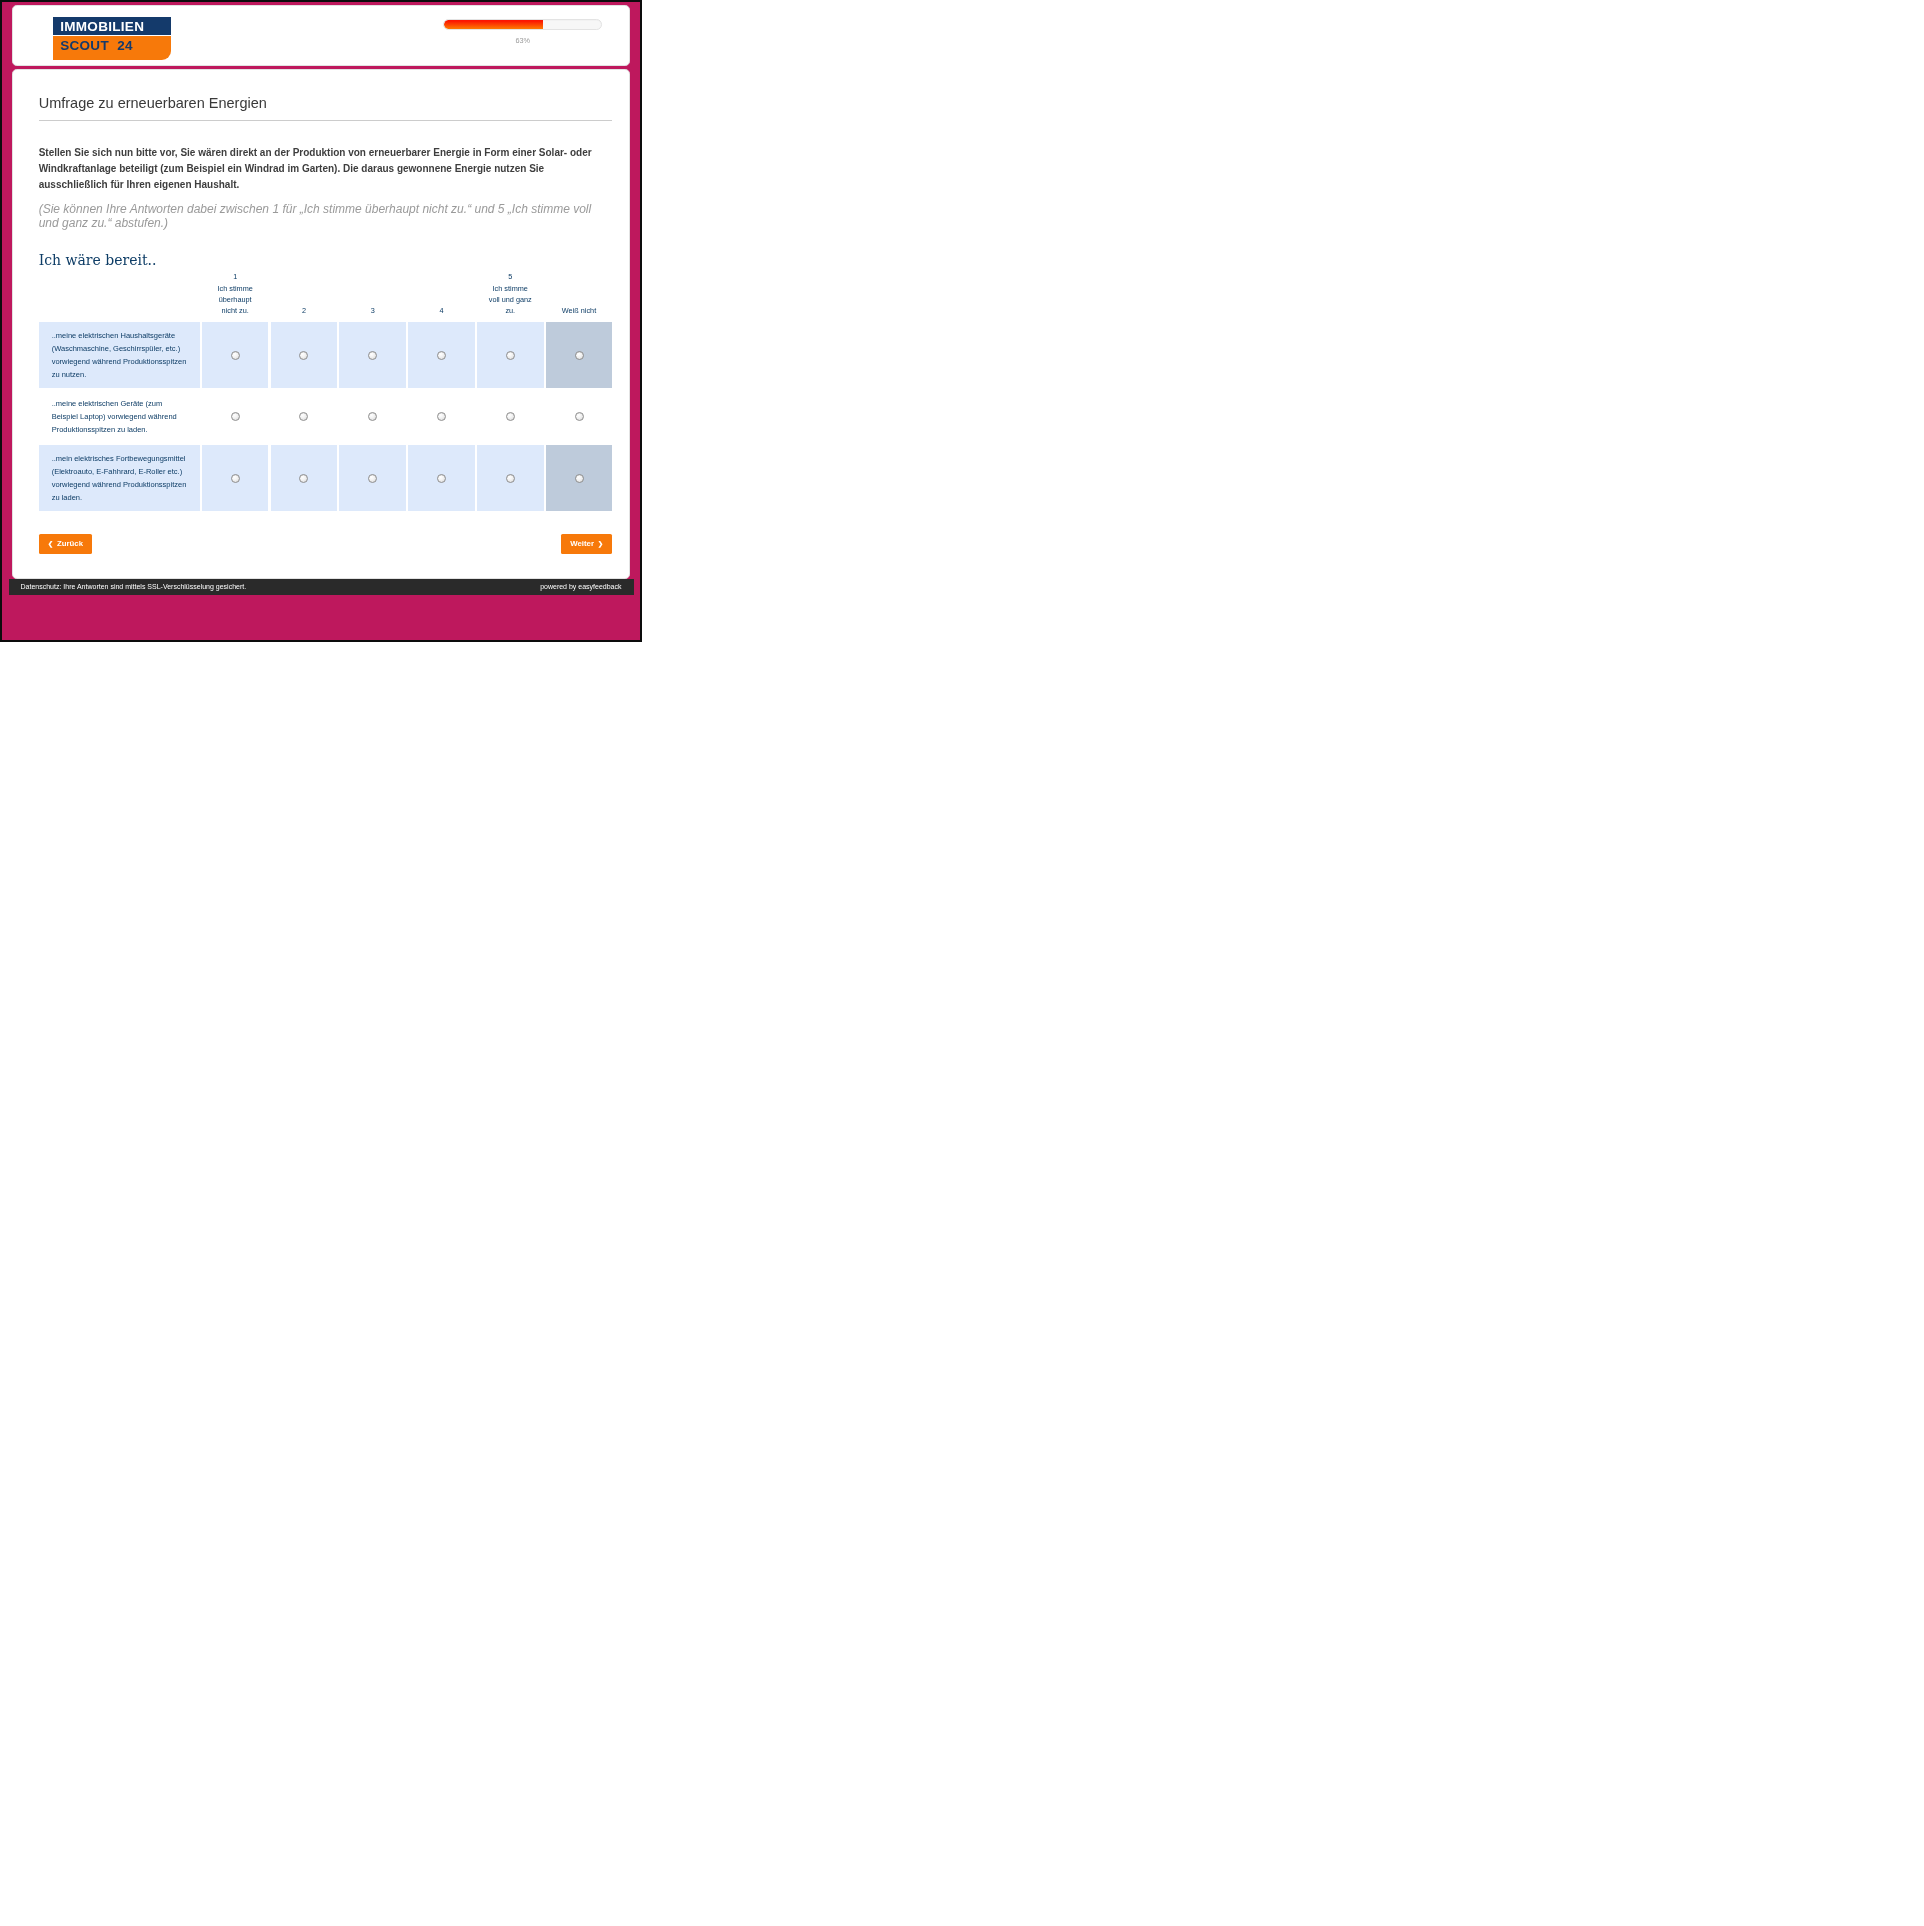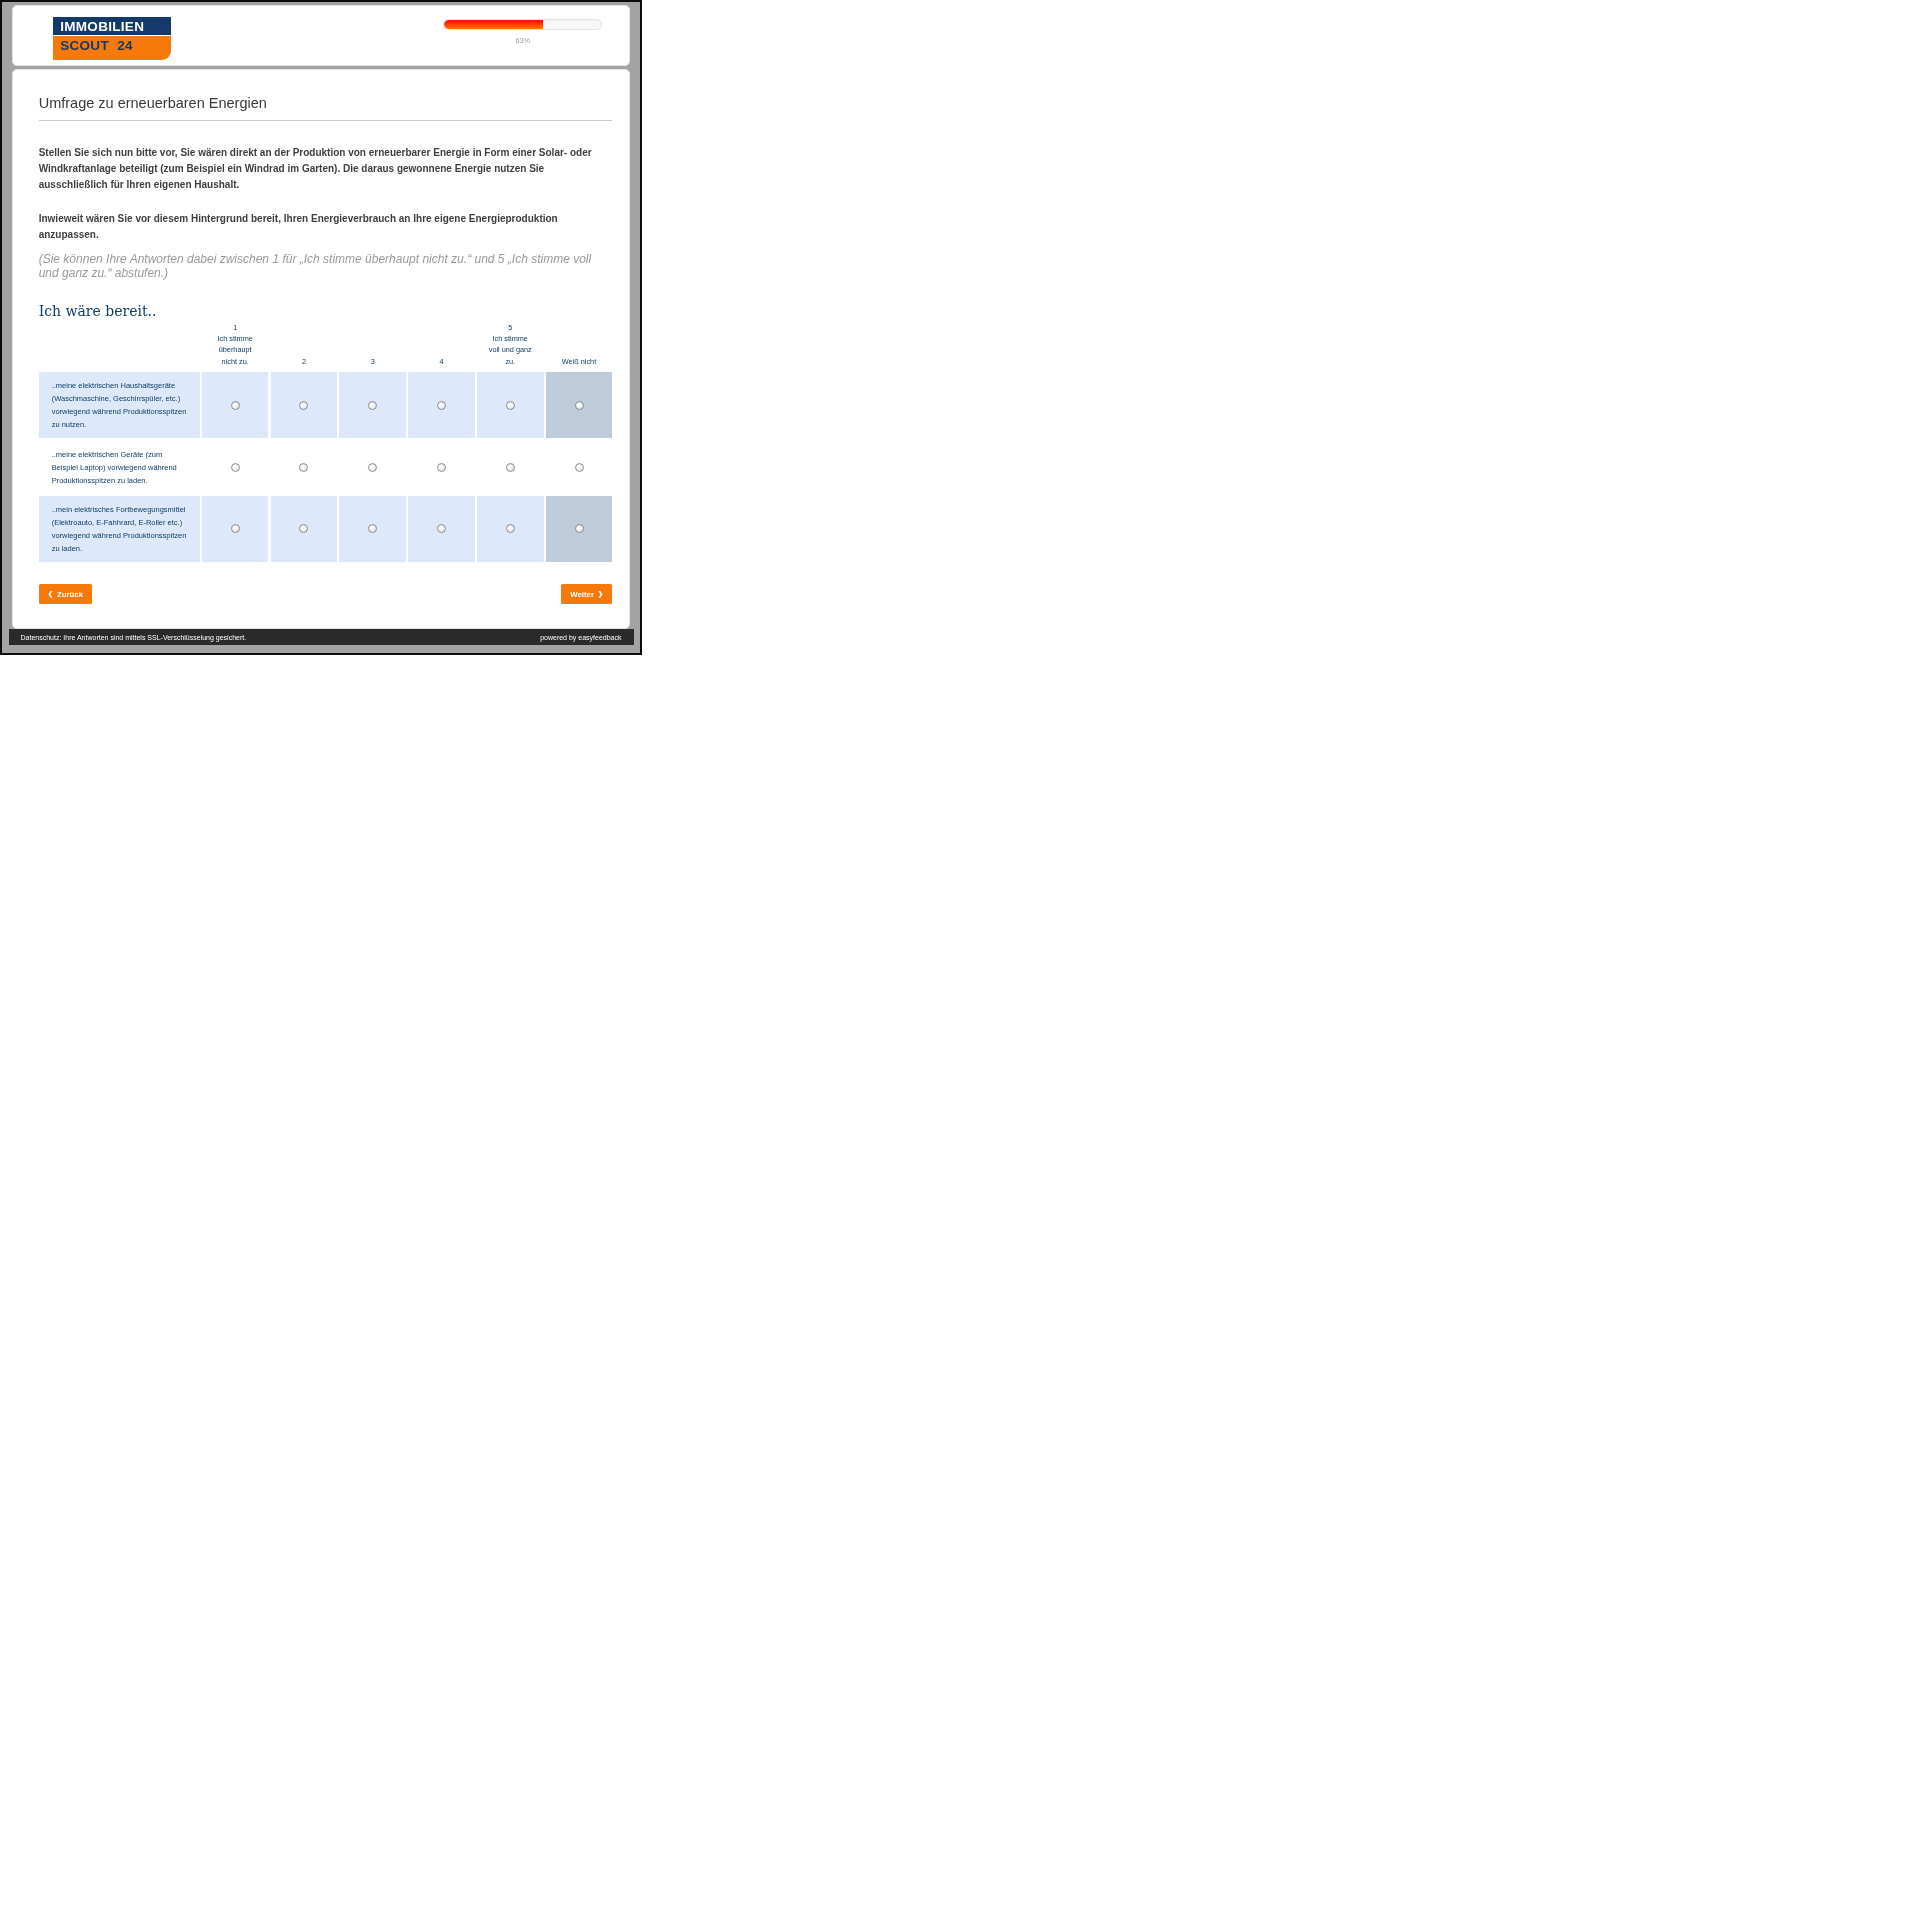--- a/index.html
+++ b/index.html
@@ -1,19 +1,19 @@
 <!DOCTYPE html>
 <html style="font-size:8.6px"><head>
 <meta charset="utf-8">
 <style>
   html,body { margin:0; padding:0; background:#ffffff; }
   body { font-family:"Liberation Sans", sans-serif; }
   .frame {
     width:642px; min-height:642px; box-sizing:border-box;
-    border:2.7px solid #0c0c0c; background:#a3a3a3;
+    border:2.7px solid #0c0c0c; background:#be185d;
   }
   .inner { padding:2.7px 6.5px 7.5px 6.5px; }
 
   .card {
     border:0.5px solid #e2e2e2; border-radius:4.8px; background:#ffffff; margin:0 3.2px;
     box-sizing:border-box;
   }
   .card-header { height:61px; position:relative; margin-bottom:3.8px; }
 
   
@@ -113,21 +113,20 @@
         </div>
         <div class="progress-label">63%</div>
       </div>
     </div>
 
     <div class="card card-main">
       <h1 class="page-title">Umfrage zu erneuerbaren Energien</h1>
       <hr class="title-rule">
 
       <p class="para para-1">Stellen Sie sich nun bitte vor, Sie wären direkt an der Produktion von erneuerbarer Energie in Form einer Solar- oder Windkraftanlage beteiligt (zum Beispiel ein Windrad im Garten). Die daraus gewonnene Energie nutzen Sie ausschließlich für Ihren eigenen Haushalt.</p>
-      <p class="para para-2">Inwieweit wären Sie vor diesem Hintergrund bereit, Ihren Energieverbrauch an Ihre eigene Energieproduktion anzupassen.</p>
       <p class="scale-note">(Sie können Ihre Antworten dabei zwischen 1 für „Ich stimme überhaupt nicht zu.“ und 5 „Ich stimme voll und ganz zu.“ abstufen.)</p>
 
       <h2 class="matrix-prompt">Ich wäre bereit..</h2>
 
       <div class="matrix">
 
         <div class="m-row m-head">
           <div class="m-label"></div>
           <div class="m-hcell">
             <span class="hl">1</span>

